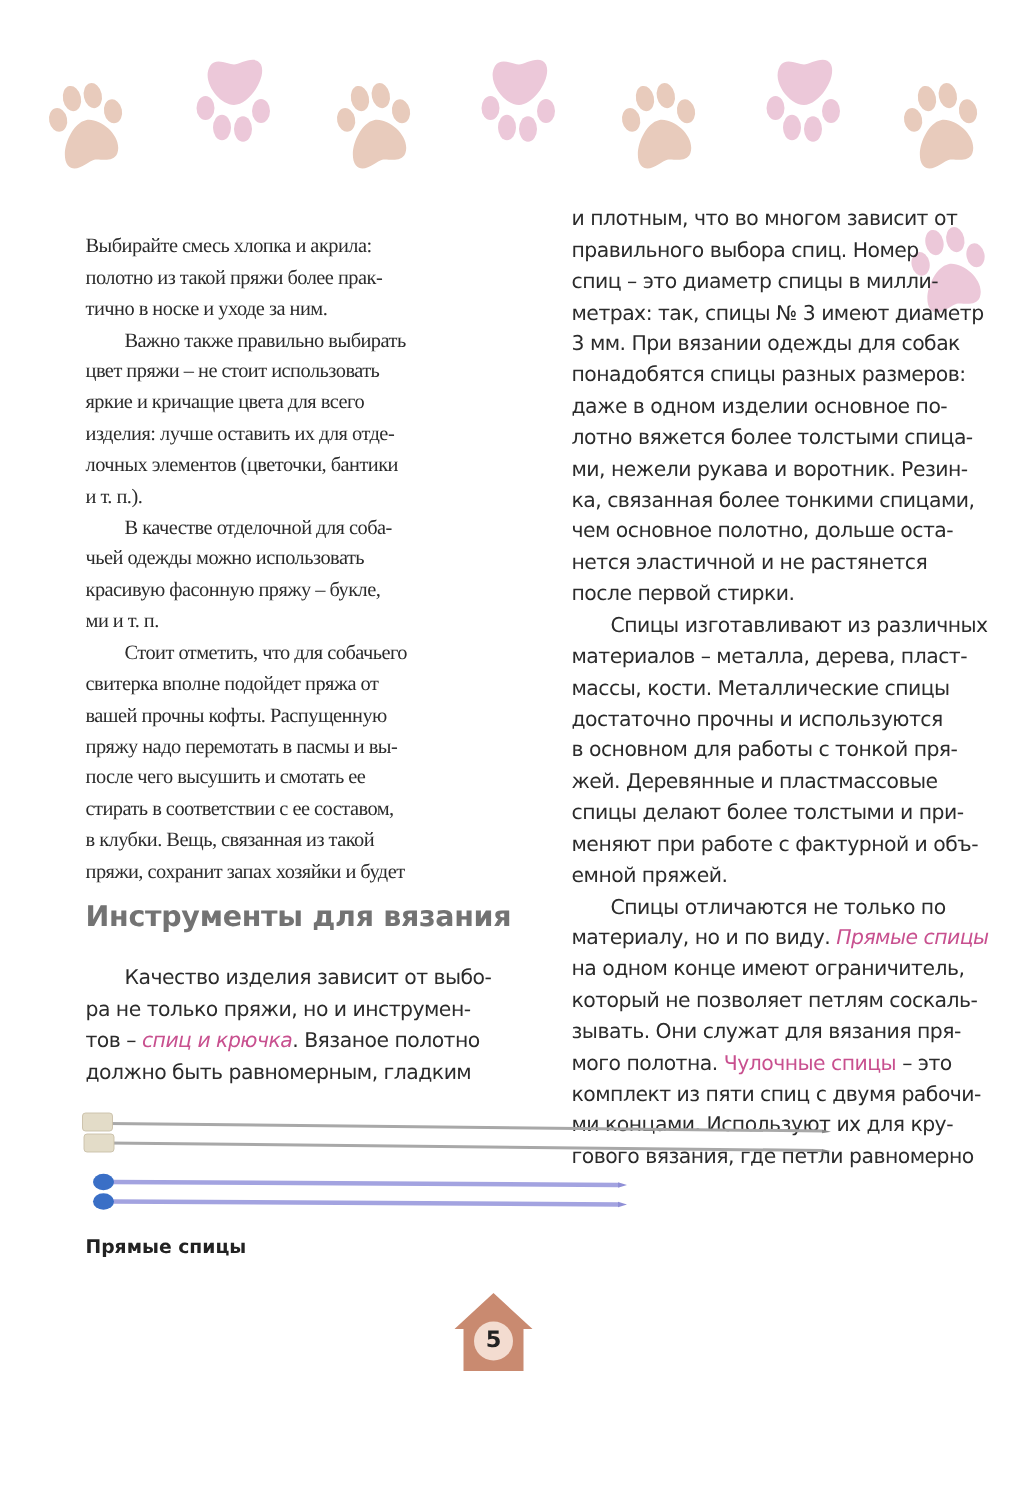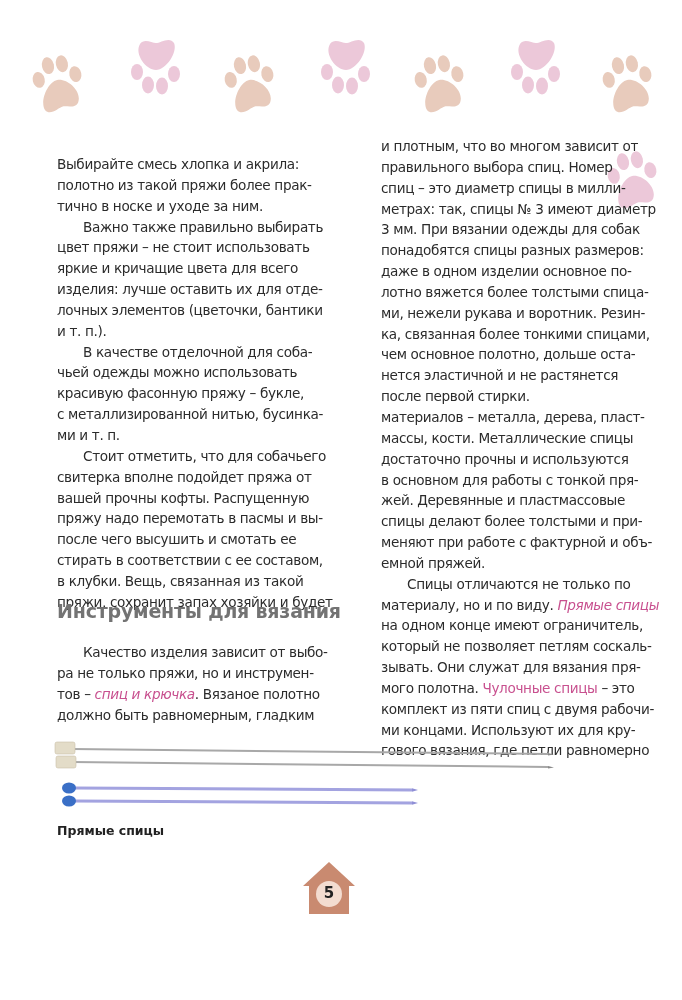--- a/index.html
+++ b/index.html
@@ -90,34 +90,33 @@
       <g transform="rotate(-12 28 32)" fill="#ecc8d9">
         <ellipse cx="10" cy="24" rx="6" ry="8"></ellipse>
         <ellipse cx="22" cy="12" rx="6" ry="8.5"></ellipse>
         <ellipse cx="36" cy="13" rx="6" ry="8.5"></ellipse>
         <ellipse cx="47" cy="26" rx="6" ry="8"></ellipse>
         <path d="M28 28 C 38 28, 50 44, 44 54 C 40 60, 32 55, 28 55 C 24 55, 14 62, 10 55 C 6 46, 18 28, 28 28 Z"></path>
       </g>
     </svg>
   </div>
 
-<div class="col" id="left-col" style="left:57px; top:154px; width:250px;">
+<div class="col" id="left-col" style="left:57px; top:154px; width:250px;font-family:Liberation Serif, serif;">
     <span class="ln">Выбирайте смесь хлопка и акрила:</span>
     <span class="ln">полотно из такой пряжи более прак-</span>
     <span class="ln">тично в носке и уходе за ним.</span>
     <span class="ln ind">Важно также правильно выбирать</span>
     <span class="ln">цвет пряжи – не стоит использовать</span>
     <span class="ln">яркие и кричащие цвета для всего</span>
     <span class="ln">изделия: лучше оставить их для отде-</span>
     <span class="ln">лочных элементов (цветочки, бантики</span>
     <span class="ln">и т. п.).</span>
     <span class="ln ind">В качестве отделочной для соба-</span>
     <span class="ln">чьей одежды можно использовать</span>
     <span class="ln">красивую фасонную пряжу – букле,</span>
-    <span class="ln">с металлизированной нитью, бусинка-</span>
     <span class="ln">ми и т. п.</span>
     <span class="ln ind">Стоит отметить, что для собачьего</span>
     <span class="ln">свитерка вполне подойдет пряжа от</span>
     <span class="ln">вашей прочны кофты. Распущенную</span>
     <span class="ln">пряжу надо перемотать в пасмы и вы-</span>
     <span class="ln">после чего высушить и смотать ее</span>
     <span class="ln">стирать в соответствии с ее составом,</span>
     <span class="ln">в клубки. Вещь, связанная из такой</span>
     <span class="ln">пряжи, сохранит запах хозяйки и будет</span>
   </div>
@@ -138,20 +137,21 @@
     <span class="ln">метрах: так, спицы № 3 имеют диаметр</span>
     <span class="ln">3 мм. При вязании одежды для собак</span>
     <span class="ln">понадобятся спицы разных размеров:</span>
     <span class="ln">даже в одном изделии основное по-</span>
     <span class="ln">лотно вяжется более толстыми спица-</span>
     <span class="ln">ми, нежели рукава и воротник. Резин-</span>
     <span class="ln">ка, связанная более тонкими спицами,</span>
     <span class="ln">чем основное полотно, дольше оста-</span>
     <span class="ln">нется эластичной и не растянется</span>
     <span class="ln">после первой стирки.</span>
+    <span class="ln ind">Спицы изготавливают из различных</span>
     <span class="ln">материалов – металла, дерева, пласт-</span>
     <span class="ln">массы, кости. Металлические спицы</span>
     <span class="ln">достаточно прочны и используются</span>
     <span class="ln">в основном для работы с тонкой пря-</span>
     <span class="ln">жей. Деревянные и пластмассовые</span>
     <span class="ln">спицы делают более толстыми и при-</span>
     <span class="ln">меняют при работе с фактурной и объ-</span>
     <span class="ln">емной пряжей.</span>
     <span class="ln ind">Спицы отличаются не только по</span>
     <span class="ln"><span>материалу, но и по виду. </span><span class="hl it">Прямые спицы</span><span></span></span>

